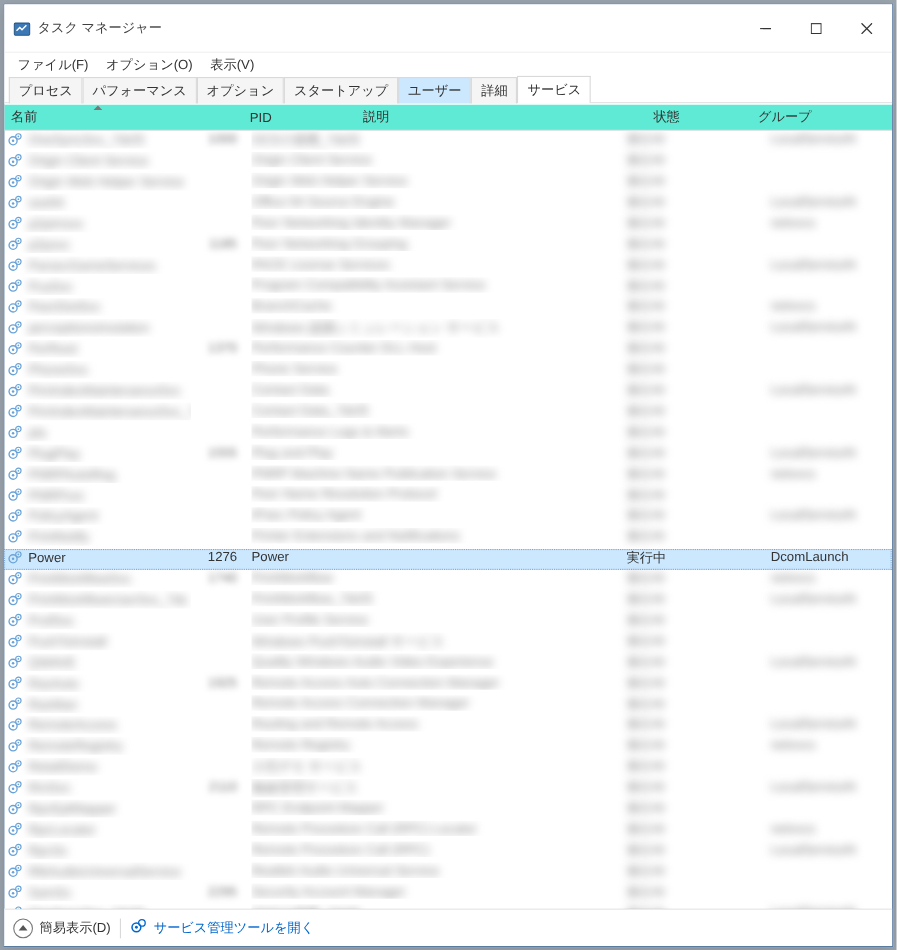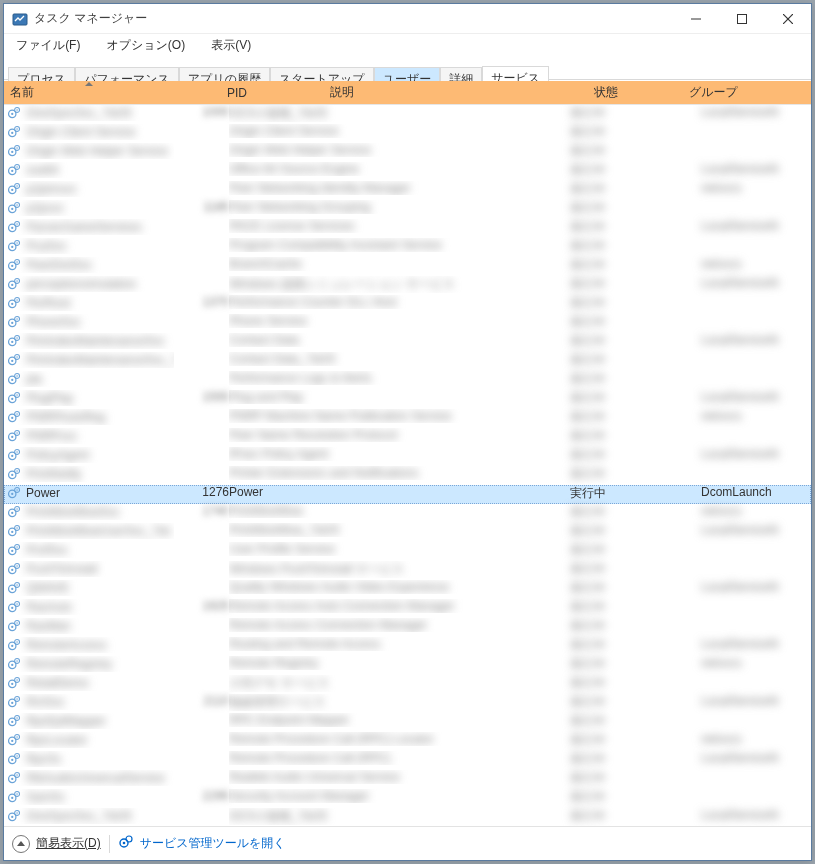--- a/index.html
+++ b/index.html
@@ -17,21 +17,21 @@
     height: 858px;
     background: #ffffff;
     border: 1px solid #5a7ba0;
     display: flex;
     flex-direction: column;
     margin: 3px;
     box-shadow: 0 2px 10px rgba(0,0,0,0.15);
   }
   
   .titlebar {
-    height: 30px;
+    height: 44px;
     display: flex;
     align-items: center;
     padding: 0 0 0 8px;
     background: #fff;
     border-bottom: 1px solid #eee;
   }
   .titlebar .app-icon {
     width: 16px; height: 16px; margin-right: 6px;
     display: inline-flex; align-items: center; justify-content: center;
   }
@@ -42,21 +42,21 @@
     display: flex; align-items: center; justify-content: center;
     color: #333;
   }
 
   
   .menubar {
     height: 22px;
     display: flex;
     align-items: center;
     padding-left: 4px;
-    gap: 10px;
+    gap: 0;
     background: #fff;
   }
   .menubar .menu-item {
     padding: 2px 8px;
     color: #333;
   }
 
   
   .tabstrip {
     height: 24px;
@@ -67,21 +67,21 @@
     background: #fff;
   }
   .tab {
     padding: 3px 8px 3px 8px;
     border: 1px solid #d9d9d9;
     border-bottom: none;
     background: #f5f5f5;
     margin-right: 0;
     color: #333;
     position: relative;
-    top: 12px;
+    top: 1px;
   }
   .tab.active {
     background: #fff;
     border-bottom: 1px solid #fff;
   }
   .tab.highlight {
     background: #cce8ff;
   }
 
   
@@ -93,21 +93,21 @@
   }
   .list-wrap {
     flex: 1;
     display: flex;
     flex-direction: column;
     position: relative;
   }
   .headers {
     display: flex;
     height: 24px;
-    background: #fdba74;
+    background: #5eead4;
     border-bottom: 1px solid #e6e6e6;
     align-items: center;
     font-size: 12px;
     color: #333;
   }
   .col {
     padding: 0 6px;
     display: flex;
     align-items: center;
     height: 100%;
@@ -142,21 +142,21 @@
     align-items: flex-start;
     color: #333;
   }
   .row .svc-icon {
     width: 16px; height: 16px;
     margin-left: 2px; margin-right: 4px;
     display:inline-flex;align-items:center;justify-content:center;
     flex-shrink:0;
   }
   .row .c-name { width: 170px; display:flex; align-items:center; overflow:hidden; white-space:nowrap; }
-  .row .c-pid  { width: 55px; text-align:right; padding-right:0; overflow:hidden;}
+  .row .c-pid  { width: 55px; text-align:right; padding-right:13px; overflow:hidden;}
   .row .c-desc { flex: 1; overflow:hidden; white-space:nowrap;}
   .row .c-stat { width: 95px; overflow:hidden;}
   .row .c-grp  { width: 110px; overflow:hidden; white-space:nowrap;margin-left:36px;}
 
   .row.selected {
     background: #cce8ff;
     outline: 1px dotted #7aa7d8;
     outline-offset: -1px;
   }
   .row.blurred .blurtext {
@@ -185,21 +185,20 @@
     border-top: 1px solid #e3e3e3;
     display: flex;
     align-items: center;
     padding: 0 8px;
     gap: 8px;
     background: #fff;
   }
   .status-btn {
     display: flex; align-items: center; gap: 6px;
     color: #333;
-    text-decoration: underline;
   }
   .status-link {
     color: #0066cc;
     display:flex; align-items:center; gap:6px;text-align:center;
   }
   .divider-v {
     width:1px; height:18px; background:#d9d9d9;
   }
   .circle-up {
     width:18px;height:18px;border:1px solid #777;border-radius:50%;
@@ -247,21 +246,21 @@
 
   <div class="menubar">
     <div class="menu-item">ファイル(F)</div>
     <div class="menu-item">オプション(O)</div>
     <div class="menu-item">表示(V)</div>
   </div>
 
   <div class="tabstrip" id="tabstrip">
       <div class="tab">プロセス</div>
       <div class="tab">パフォーマンス</div>
-      <div class="tab">アプリの履歴</div>
+      <div class="tab">オプション</div>
       <div class="tab">スタートアップ</div>
       <div class="tab highlight">ユーザー</div>
       <div class="tab">詳細</div>
       <div class="tab active">サービス</div>
     </div>
 
   <div class="content">
     <div class="list-wrap">
       <div class="headers">
         <div class="col col-name header-cell">

